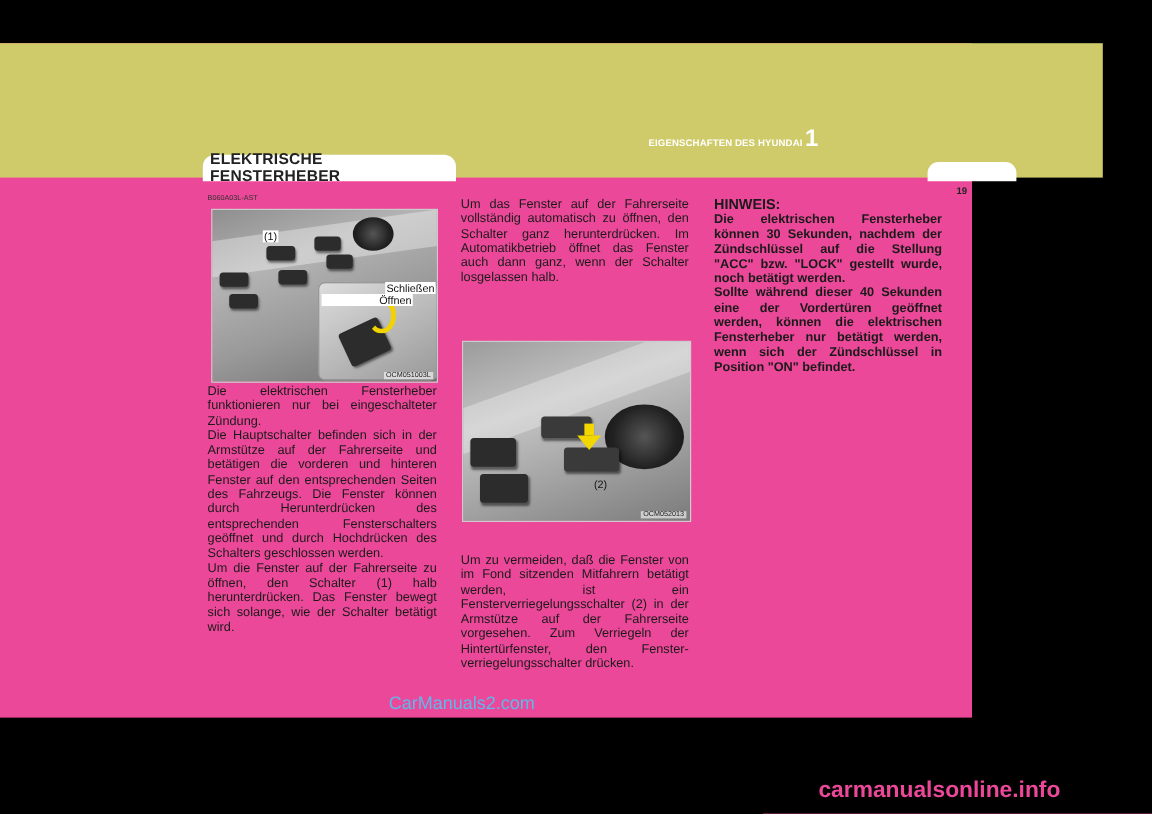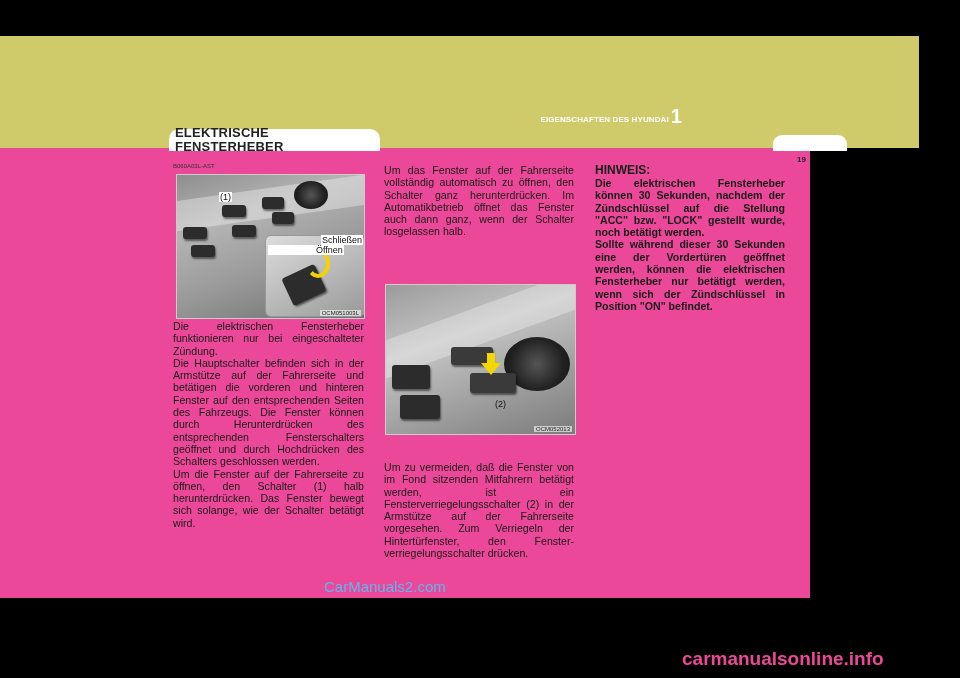--- a/index.html
+++ b/index.html
@@ -142,18 +142,18 @@
     <div class="fig-code">OCM052013</div>
   </div>
 
   <div class="col col2b">
     <p>Um zu vermeiden, daß die Fenster von im Fond sitzenden Mitfahrern betätigt werden, ist ein Fensterverriegelungsschalter (2) in der Armstütze auf der Fahrerseite vorgesehen. Zum Verriegeln der Hintertürfenster, den Fenster-verriegelungsschalter drücken.</p>
   </div>
 
   <div class="col col3">
     <p class="hinweis-title">HINWEIS:</p>
     <p>Die elektrischen Fensterheber können 30 Sekunden, nachdem der Zündschlüssel auf die Stellung "ACC" bzw. "LOCK" gestellt wurde, noch betätigt werden.</p>
-    <p>Sollte während dieser 30 Sekunden eine der Vordertüren geöffnet werden, können die elektrischen Fensterheber nur betätigt werden, wenn sich der Zündschlüssel in Position "ON" befindet.</p>
+    <p>Sollte während dieser 40 Sekunden eine der Vordertüren geöffnet werden, können die elektrischen Fensterheber nur betätigt werden, wenn sich der Zündschlüssel in Position "ON" befindet.</p>
   </div>
 </div>
 
 <div class="wm1">CarManuals2.com</div>
 <div class="wm2">carmanualsonline.info</div>
 
 </body></html>

